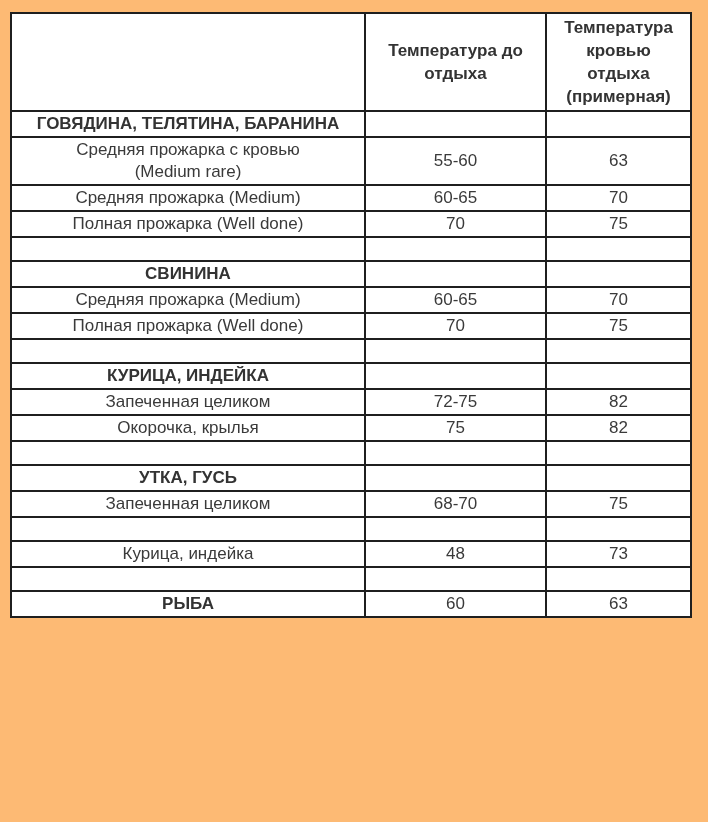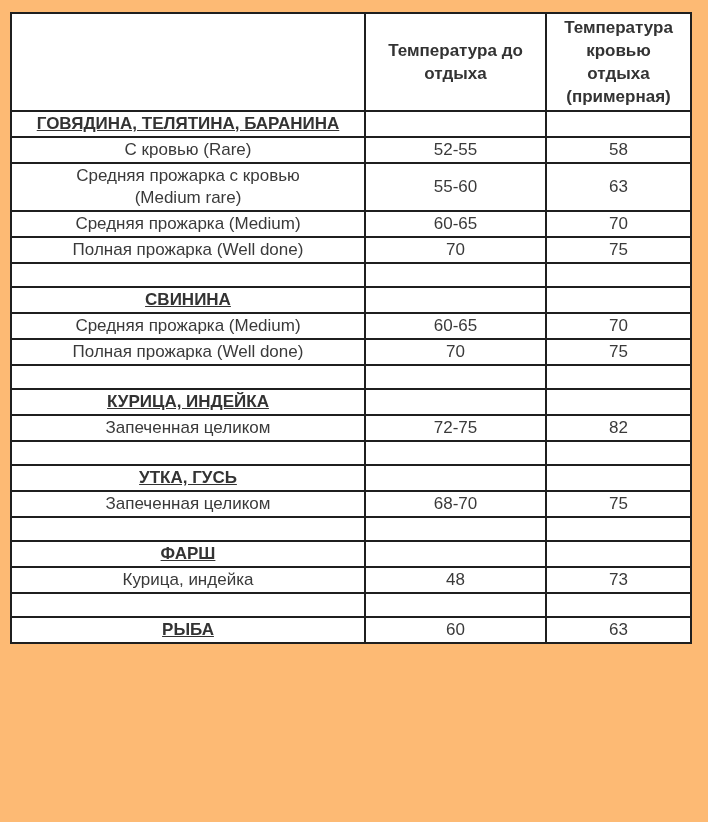--- a/index.html
+++ b/index.html
@@ -42,21 +42,20 @@
     font-weight: bold;
     color: #333333;
     line-height: 23px;
     height: 72px;
     padding: 2px 6px;
   }
   tr.row-section { height: 25px; }
   tr.row-section td:first-child {
     font-weight: bold;
     color: #333333;
-    text-decoration: underline;
   }
   tr.row-data  { height: 23px; }
   tr.row-empty { height: 24px; }
 </style>
 </head>
 <body>
 
 <div class="page">
   <table class="temp-table">
     <colgroup>
@@ -69,25 +68,20 @@
         <th></th>
         <th>Температура до отдыха</th>
         <th>Температура кровью отдыха (примерная)</th>
       </tr>
     </thead>
     <tbody>
         <tr class="row-section">
           <td>ГОВЯДИНА, ТЕЛЯТИНА, БАРАНИНА</td>
           <td></td>
           <td></td>
-        </tr>
-        <tr class="row-data">
-          <td>С кровью (Rare)</td>
-          <td>52-55</td>
-          <td>58</td>
         </tr>
         <tr class="row-data">
           <td>Средняя прожарка с кровью
 (Medium rare)</td>
           <td>55-60</td>
           <td>63</td>
         </tr>
         <tr class="row-data">
           <td>Средняя прожарка (Medium)</td>
           <td>60-65</td>
@@ -126,42 +120,42 @@
         <tr class="row-section">
           <td>КУРИЦА, ИНДЕЙКА</td>
           <td></td>
           <td></td>
         </tr>
         <tr class="row-data">
           <td>Запеченная целиком</td>
           <td>72-75</td>
           <td>82</td>
         </tr>
+        <tr class="row-data">
+          <td>Окорочка, крылья</td>
+          <td>75</td>
+          <td>82</td>
+        </tr>
         <tr class="row-empty">
           <td></td>
           <td></td>
           <td></td>
         </tr>
         <tr class="row-section">
           <td>УТКА, ГУСЬ</td>
           <td></td>
           <td></td>
         </tr>
         <tr class="row-data">
           <td>Запеченная целиком</td>
           <td>68-70</td>
           <td>75</td>
         </tr>
         <tr class="row-empty">
           <td></td>
-          <td></td>
-          <td></td>
-        </tr>
-        <tr class="row-section">
-          <td>ФАРШ</td>
           <td></td>
           <td></td>
         </tr>
         <tr class="row-data">
           <td>Курица, индейка</td>
           <td>48</td>
           <td>73</td>
         </tr>
         <tr class="row-empty">
           <td></td>

